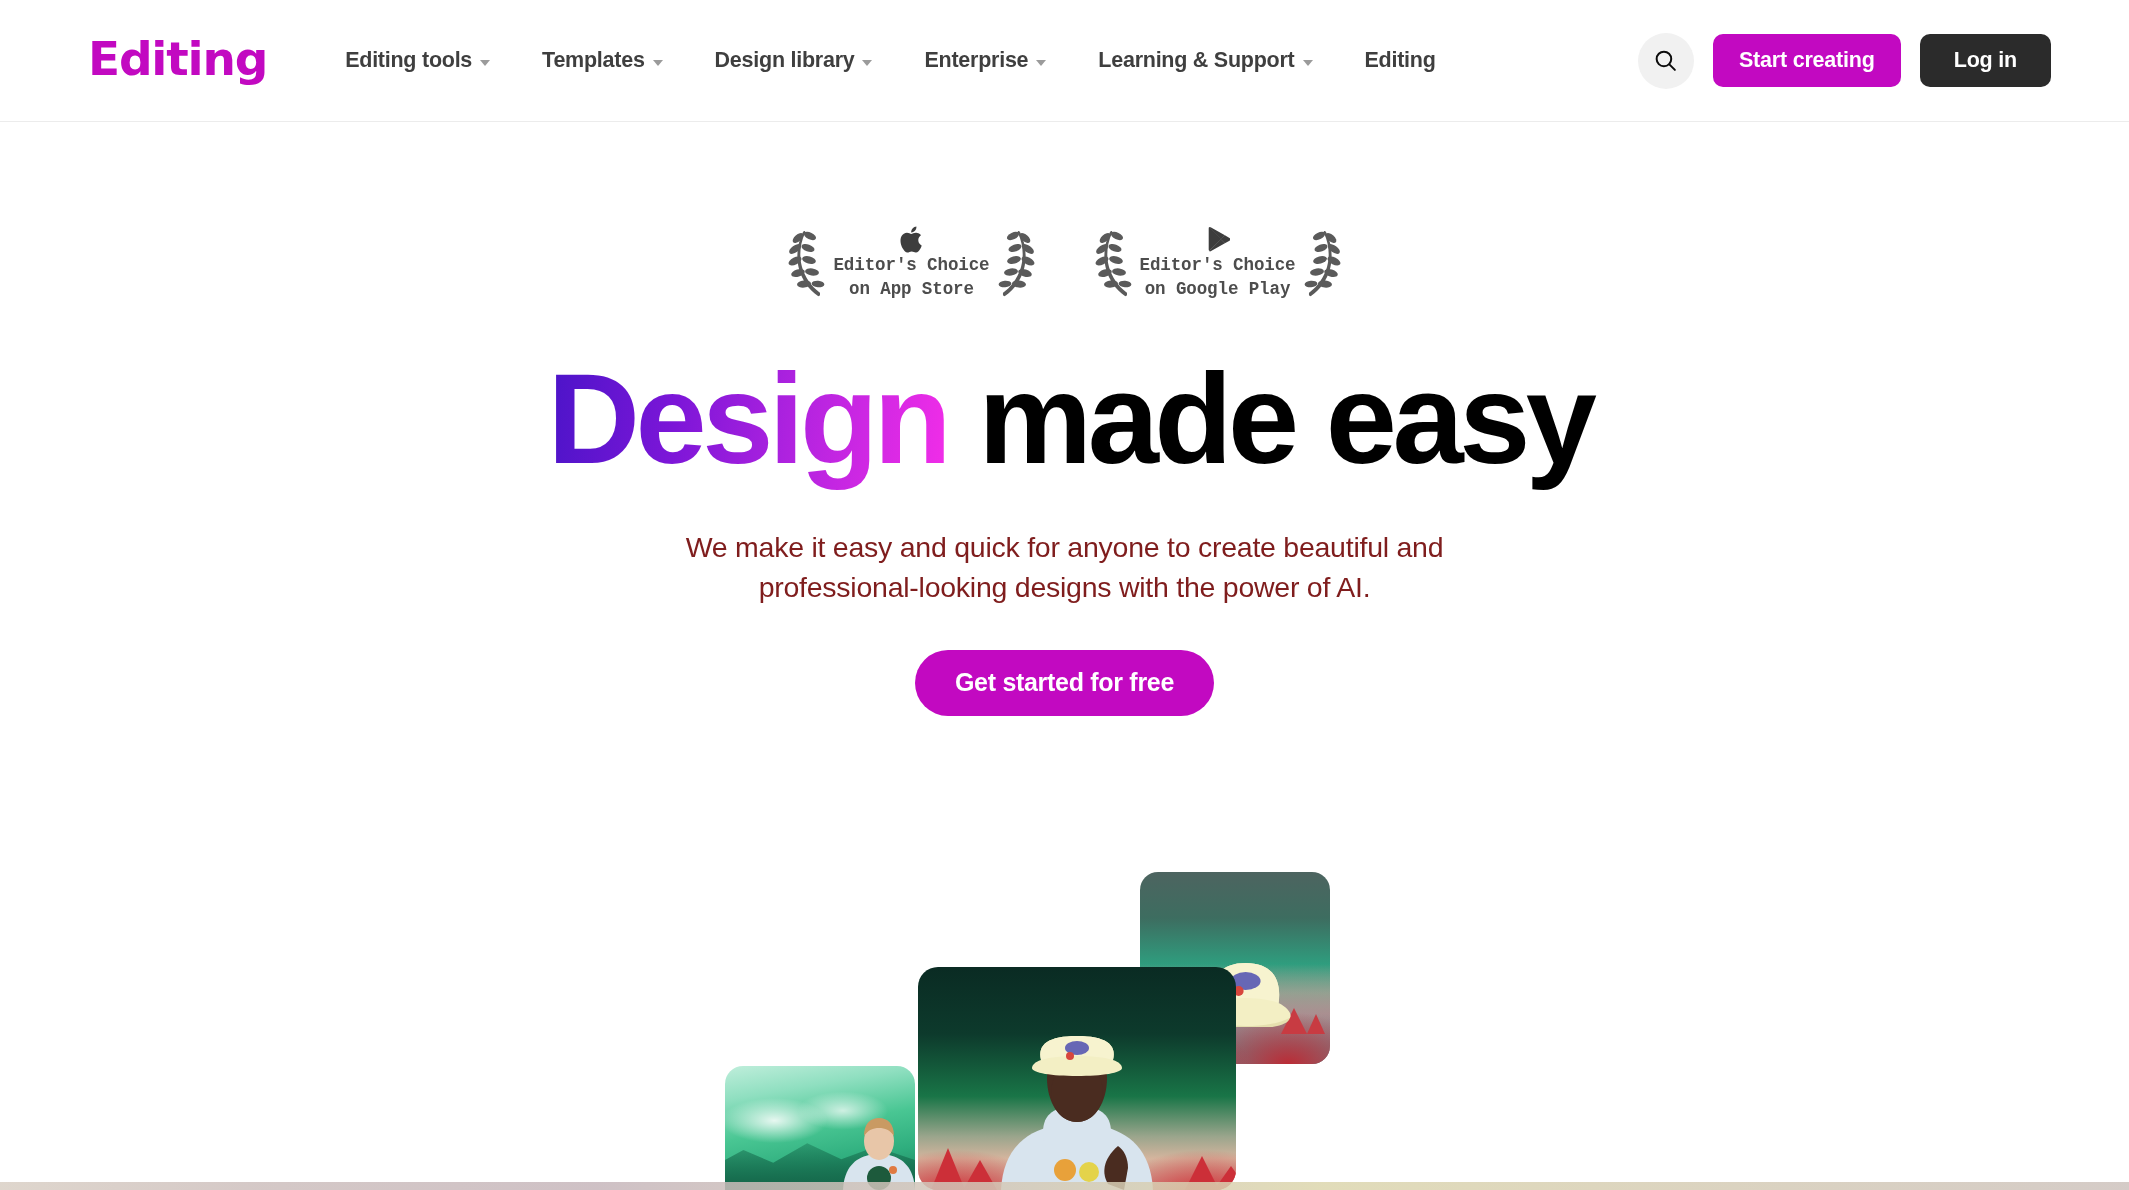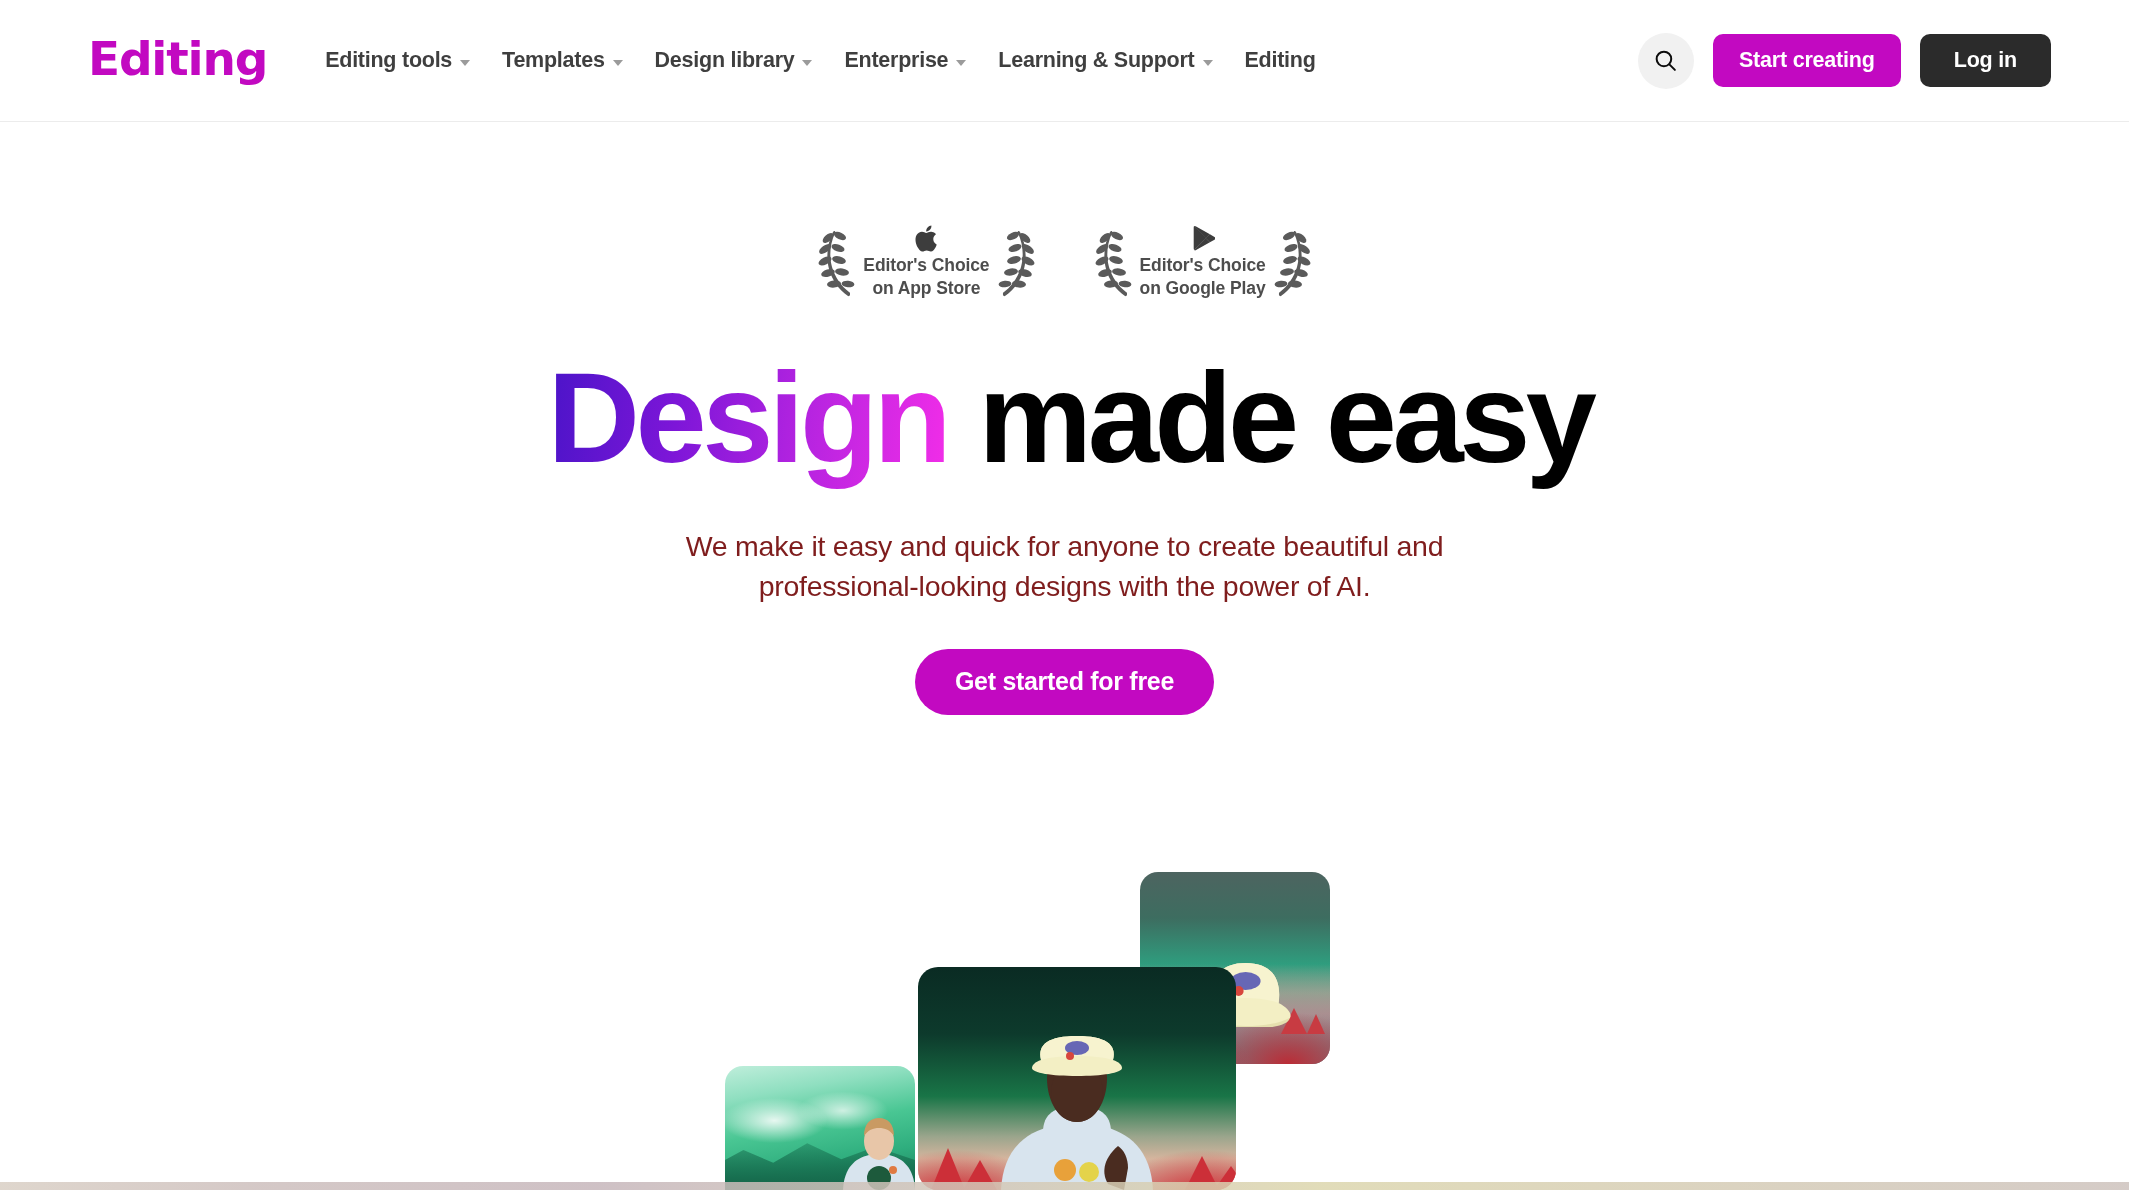--- a/index.html
+++ b/index.html
@@ -49,21 +49,21 @@
     gap: 8px;
     padding: 0 16px;
     font-size: 21.5px;
     font-weight: 600;
     color: #3f3f3f;
     letter-spacing: -0.25px;
     white-space: nowrap;
     cursor: pointer;
   }
   .nav-item:first-child { padding-left: 0; }
-  .nav-item .nav-label { line-height: 1; }
+  .nav-item .nav-label { line-height: 1; margin-left: 20px; }
 
   .chevron-down {
     width: 0; height: 0;
     border-left: 5.5px solid transparent;
     border-right: 5.5px solid transparent;
     border-top: 6px solid #9b9b9b;
     position: relative;
     top: 2px;
     flex: 0 0 auto;
   }
@@ -124,20 +124,21 @@
     width: 2129px;
     text-align: center;
   }
 
   .awards {
     display: flex;
     justify-content: center;
     align-items: center;
     gap: 54px;
     margin-top: 100px;
+    font-family: Liberation Mono, monospace;
   }
   .award {
     display: flex;
     align-items: center;
     gap: 4px;
   }
   .award-center {
     display: flex;
     flex-direction: column;
     align-items: center;

